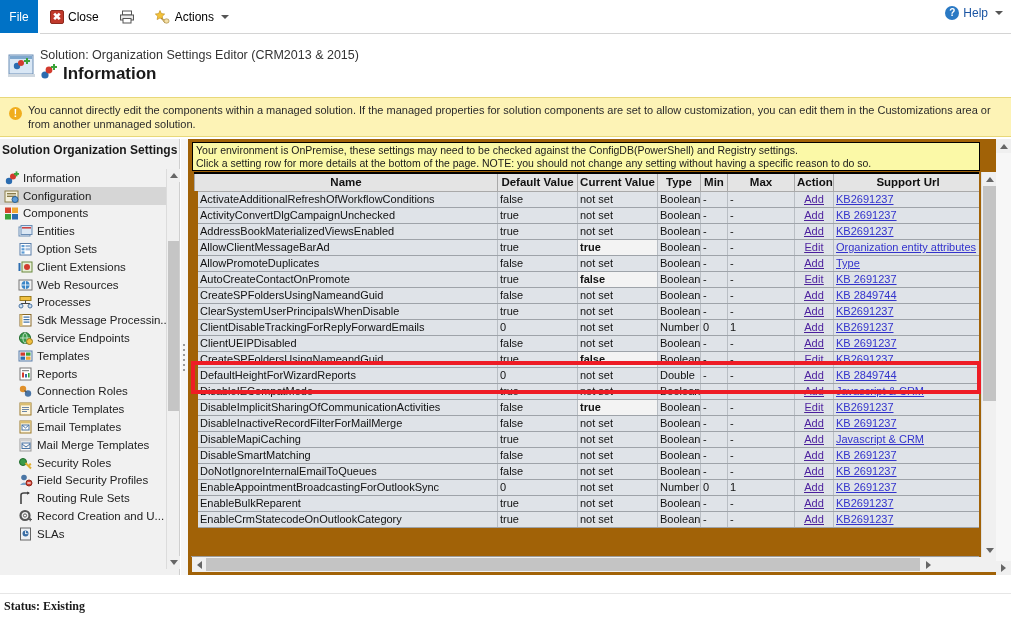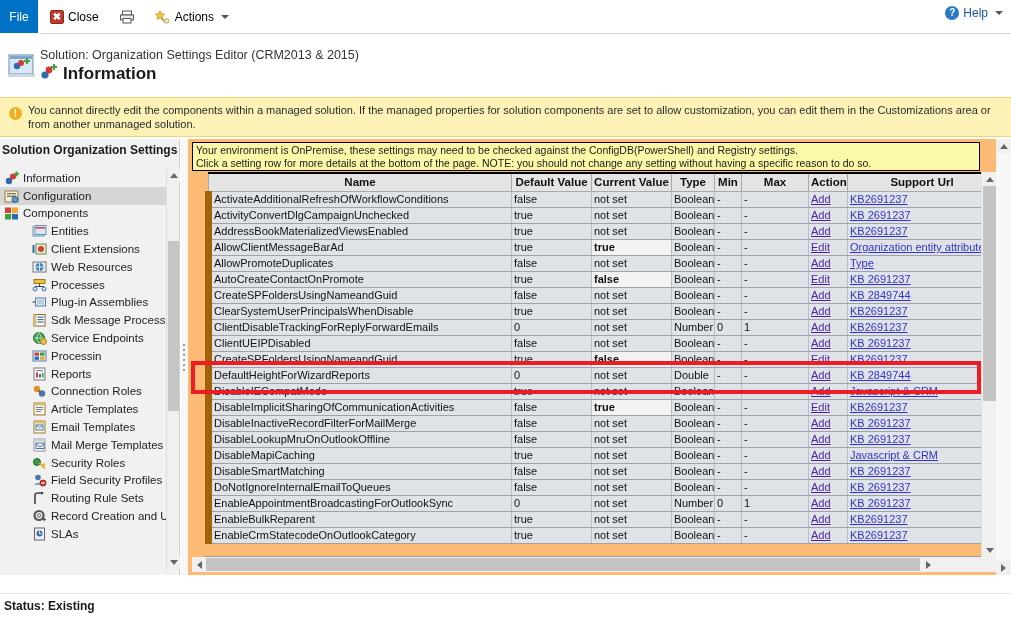--- a/index.html
+++ b/index.html
@@ -104,21 +104,21 @@
   }
   .sb-list {
     position:absolute; left:0; top:30px; width:167px; height:400px; overflow:hidden;
   }
   .sb-item {
     display:flex; align-items:center; height:17.8px; padding-left:4px; cursor:pointer;
     font-size:11.5px; color:#222; white-space:nowrap;
   }
   .sb-item.selected { background:#d6d6d6; }
   .sb-item .sb-ico { width:15px; height:14px; margin-right:4px; flex:0 0 15px; position:relative;}
-  .sb-item.indent { padding-left:32px; }
+  .sb-item.indent { padding-left:18px; }
   .sb-scroll {
     position:absolute; right:0; top:30px; width:13px; height:400px; background:#f0f0f0;
     border-left:1px solid #dcdcdc;
   }
   .sb-arrow-up, .sb-arrow-dn {
     position:absolute; left:0; width:13px; height:13px; background:#f0f0f0;
     display:flex;align-items:center;justify-content:center; cursor:pointer;
   }
   .sb-arrow-up { top:0; }
   .sb-arrow-dn { bottom:0; }
@@ -132,48 +132,48 @@
   .splitter {
     position:absolute; left:181px; top:139px; width:7px; height:436px; background:#f7f7f7;
   }
   .splitter .dots {
     position:absolute; left:2px; top:205px; width:3px;
   }
   .splitter .dots i { display:block; width:2px;height:2px;background:#9a9a9a;margin-bottom:3px; }
 
   
   .content {
-    position:absolute; left:188px; top:139px; width:823px; height:436px; background:#fdba74;
+    position:absolute; left:188px; top:139px; width:823px; height:436px; background:#a16207;
   }
   .grid-note {
     position:absolute; left:4px; top:3px; width:788px; height:29px;
     background:#fbf9a7; border:1px solid #000;
     font-size:10.5px; line-height:13px; color:#1a1a1a; padding:1px 3px;
   }
   .grid-wrap {
-    position:absolute; left:17px; top:33px; width:788px; height:385px; overflow:hidden;
+    position:absolute; left:3px; top:33px; width:788px; height:385px; overflow:hidden;
     border-bottom:1px solid #9c9c9c;
   }
   table.grid {
     border-collapse:collapse; width:788px; table-layout:fixed; font-size:11px;
   }
   table.grid th {
     background:#e4e4e4; border:1px solid #a9a9a9; border-top:2px solid #000;
     font-weight:bold; font-size:11.5px; text-align:center; height:18px; padding:0 2px;
     color:#111;
   }
   table.grid td {
     background:#dfe3e8; border-right:1px solid #b9bec4; border-bottom:1px solid #9ea3a9;
     height:16px; padding:0 2px; color:#111; overflow:hidden; white-space:nowrap;
   }
   table.grid td.name { border-left:7px solid #a16207; }
   td.cur.bold { background:#f3f3f3; font-weight:bold; }
   td.action a, td.url a { color:#4b1f9e; text-decoration:underline; cursor:pointer; }
   td.url a { color:#3333cc; }
-  td.action { text-align:left; }
+  td.action { text-align:center;text-decoration:underline; }
 
   
   .redbox {
     position:absolute; left:191px; top:361px; width:790px; height:33px;
     border:4px solid #ee1c25; pointer-events:none; z-index:30;
   }
 
   
   .g-vscroll {
     position:absolute; left:793px; top:33px; width:15px; height:385px;
@@ -196,21 +196,21 @@
   
   .outer-vscroll {
     position:absolute; left:996px; top:139px; width:15px; height:436px; background:#f7f7f7;
   }
 
   
   .statusbar {
     position:absolute; left:0; bottom:0; width:1011px; height:26px; background:#fff;
     border-top:1px solid #e6e6e6;
   }
-  .status-text { position:absolute; left:4px; top:5px; font-size:12px; font-weight:bold; color:#1a1a1a; }
+  .status-text { position:absolute; left:4px; top:5px; font-size:12px; font-weight:bold; color:#1a1a1a;font-family:Liberation Serif, serif; }
 </style>
 </head>
 <body>
 
 <div id="app">
 
   <div class="ribbon">
     <div class="file-tab">
       <span>File</span>
     </div>
@@ -312,20 +312,31 @@
         <div class="sb-item indent">
           <span class="sb-ico"><svg width="15" height="14" viewBox="0 0 15 14">
               <rect x="1" y="3" width="11" height="9" fill="#f2f6fb" stroke="#6a8db5"></rect>
               <rect x="3" y="1.5" width="11" height="9" fill="#dbe7f4" stroke="#6a8db5"></rect>
               <rect x="4" y="3" width="9" height="1.6" fill="#c44"></rect>
             </svg></span>
           <span>Entities</span>
         </div>
         <div class="sb-item indent">
           <span class="sb-ico"><svg width="15" height="14" viewBox="0 0 15 14">
+              <rect x="2" y="1.5" width="11" height="11.5" fill="#fff" stroke="#5a7ea9"></rect>
+              <rect x="3.5" y="3" width="3" height="2.2" fill="#5b9bd5"></rect>
+              <rect x="7.5" y="3" width="4.5" height="2.2" fill="#9db9d8"></rect>
+              <rect x="3.5" y="6.2" width="3" height="2.2" fill="#5b9bd5"></rect>
+              <rect x="7.5" y="6.2" width="4.5" height="2.2" fill="#9db9d8"></rect>
+              <rect x="3.5" y="9.4" width="3" height="2.2" fill="#5b9bd5"></rect>
+            </svg></span>
+          <span>Option Sets</span>
+        </div>
+        <div class="sb-item indent">
+          <span class="sb-ico"><svg width="15" height="14" viewBox="0 0 15 14">
               <rect x="0.5" y="3" width="2" height="8" fill="#2b6cb0"></rect>
               <rect x="4" y="2" width="10" height="10" fill="#e8f0d8" stroke="#6b8a3f"></rect>
               <circle cx="9" cy="7" r="3" fill="#d23b2e"></circle>
             </svg></span>
           <span>Client Extensions</span>
         </div>
         <div class="sb-item indent">
           <span class="sb-ico"><svg width="15" height="14" viewBox="0 0 15 14">
               <rect x="1" y="2" width="13" height="10" fill="#f3f3f3" stroke="#777"></rect>
               <circle cx="7.5" cy="7" r="4" fill="#3a86c8"></circle>
@@ -334,28 +345,20 @@
           <span>Web Resources</span>
         </div>
         <div class="sb-item indent">
           <span class="sb-ico"><svg width="15" height="14" viewBox="0 0 15 14">
               <rect x="2" y="1.5" width="11" height="4" fill="#f0c040" stroke="#9c7a1a"></rect>
               <path d="M7.5 5.5 v3 M3 8.5 h9" stroke="#444" stroke-width="1"></path>
               <circle cx="3" cy="11" r="2" fill="#cfe0f0" stroke="#4a75a5"></circle>
               <circle cx="12" cy="11" r="2" fill="#cfe0f0" stroke="#4a75a5"></circle>
             </svg></span>
           <span>Processes</span>
-        </div>
-        <div class="sb-item indent">
-          <span class="sb-ico"><svg width="15" height="14" viewBox="0 0 15 14">
-              <path d="M0.5 7 h3" stroke="#555" stroke-width="1.2"></path>
-              <rect x="3.5" y="3" width="10" height="8" fill="#e6edf5" stroke="#5a7ea9"></rect>
-              <rect x="5" y="4.5" width="7" height="5" fill="#b9cee4"></rect>
-            </svg></span>
-          <span>Plug-in Assemblies</span>
         </div>
         <div class="sb-item indent">
           <span class="sb-ico"><svg width="15" height="14" viewBox="0 0 15 14">
               <rect x="2" y="1.5" width="11" height="11.5" fill="#fff" stroke="#8a6a2a"></rect>
               <rect x="2" y="1.5" width="2.5" height="11.5" fill="#e0c070"></rect>
               <rect x="5.5" y="3.5" width="6" height="1.2" fill="#3a6ea5"></rect>
               <rect x="5.5" y="6" width="6" height="1.2" fill="#3a6ea5"></rect>
               <rect x="5.5" y="8.5" width="6" height="1.2" fill="#3a6ea5"></rect>
             </svg></span>
           <span>Sdk Message Processin...</span>
@@ -369,21 +372,21 @@
           <span>Service Endpoints</span>
         </div>
         <div class="sb-item indent">
           <span class="sb-ico"><svg width="15" height="14" viewBox="0 0 15 14">
               <rect x="1" y="2" width="13" height="10" fill="#e8eef6" stroke="#5a7ea9"></rect>
               <rect x="2.5" y="3.5" width="4.5" height="3.2" fill="#d23b2e"></rect>
               <rect x="8" y="3.5" width="4.5" height="3.2" fill="#3aa33a"></rect>
               <rect x="2.5" y="7.6" width="4.5" height="3.2" fill="#2b6cb0"></rect>
               <rect x="8" y="7.6" width="4.5" height="3.2" fill="#f0a830"></rect>
             </svg></span>
-          <span>Processin</span>
+          <span>Templates</span>
         </div>
         <div class="sb-item indent">
           <span class="sb-ico"><svg width="15" height="14" viewBox="0 0 15 14">
               <rect x="2" y="1" width="11" height="12" fill="#fff" stroke="#777"></rect>
               <rect x="4" y="3" width="7" height="1.2" fill="#888"></rect>
               <rect x="4" y="5.5" width="2" height="5" fill="#d23b2e"></rect>
               <rect x="7" y="7" width="2" height="3.5" fill="#3a6ea5"></rect>
               <rect x="10" y="6" width="1.6" height="4.5" fill="#3aa33a"></rect>
             </svg></span>
           <span>Reports</span>
@@ -662,30 +665,20 @@
               <td class="name">DisableInactiveRecordFilterForMailMerge</td>
               <td class="def">false</td>
               <td class="cur">not set</td>
               <td class="type">Boolean</td>
               <td class="min">-</td>
               <td class="max">-</td>
               <td class="action"><a>Add</a></td>
               <td class="url"><a>KB 2691237</a></td>
             </tr>
             <tr>
-              <td class="name">DisableLookupMruOnOutlookOffline</td>
-              <td class="def">false</td>
-              <td class="cur">not set</td>
-              <td class="type">Boolean</td>
-              <td class="min">-</td>
-              <td class="max">-</td>
-              <td class="action"><a>Add</a></td>
-              <td class="url"><a>KB 2691237</a></td>
-            </tr>
-            <tr>
               <td class="name">DisableMapiCaching</td>
               <td class="def">true</td>
               <td class="cur">not set</td>
               <td class="type">Boolean</td>
               <td class="min">-</td>
               <td class="max">-</td>
               <td class="action"><a>Add</a></td>
               <td class="url"><a>Javascript &amp; CRM</a></td>
             </tr>
             <tr>

